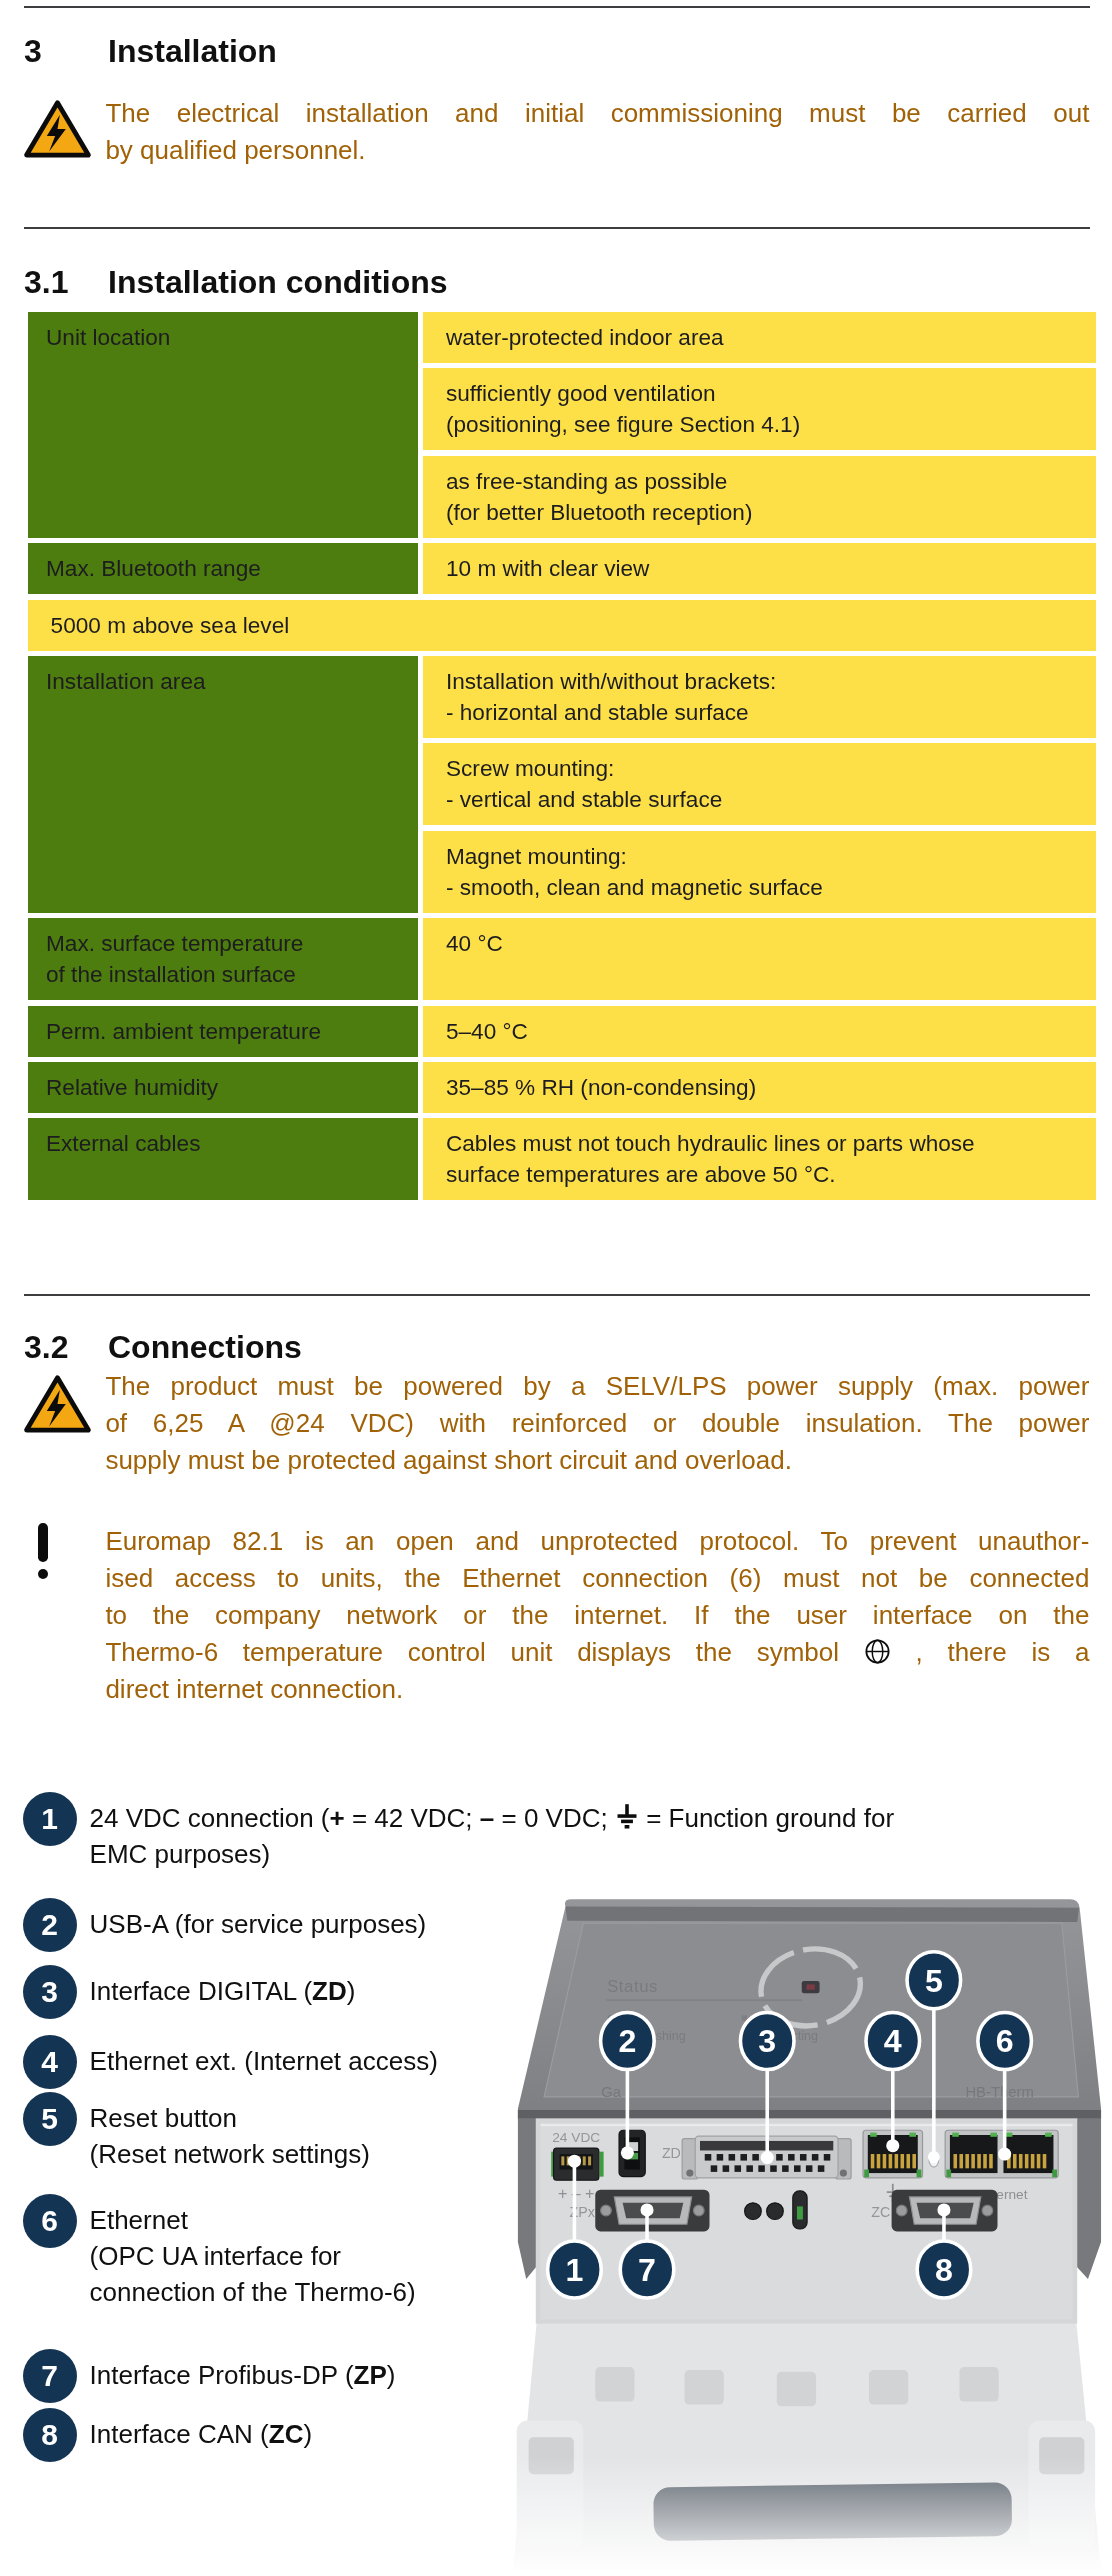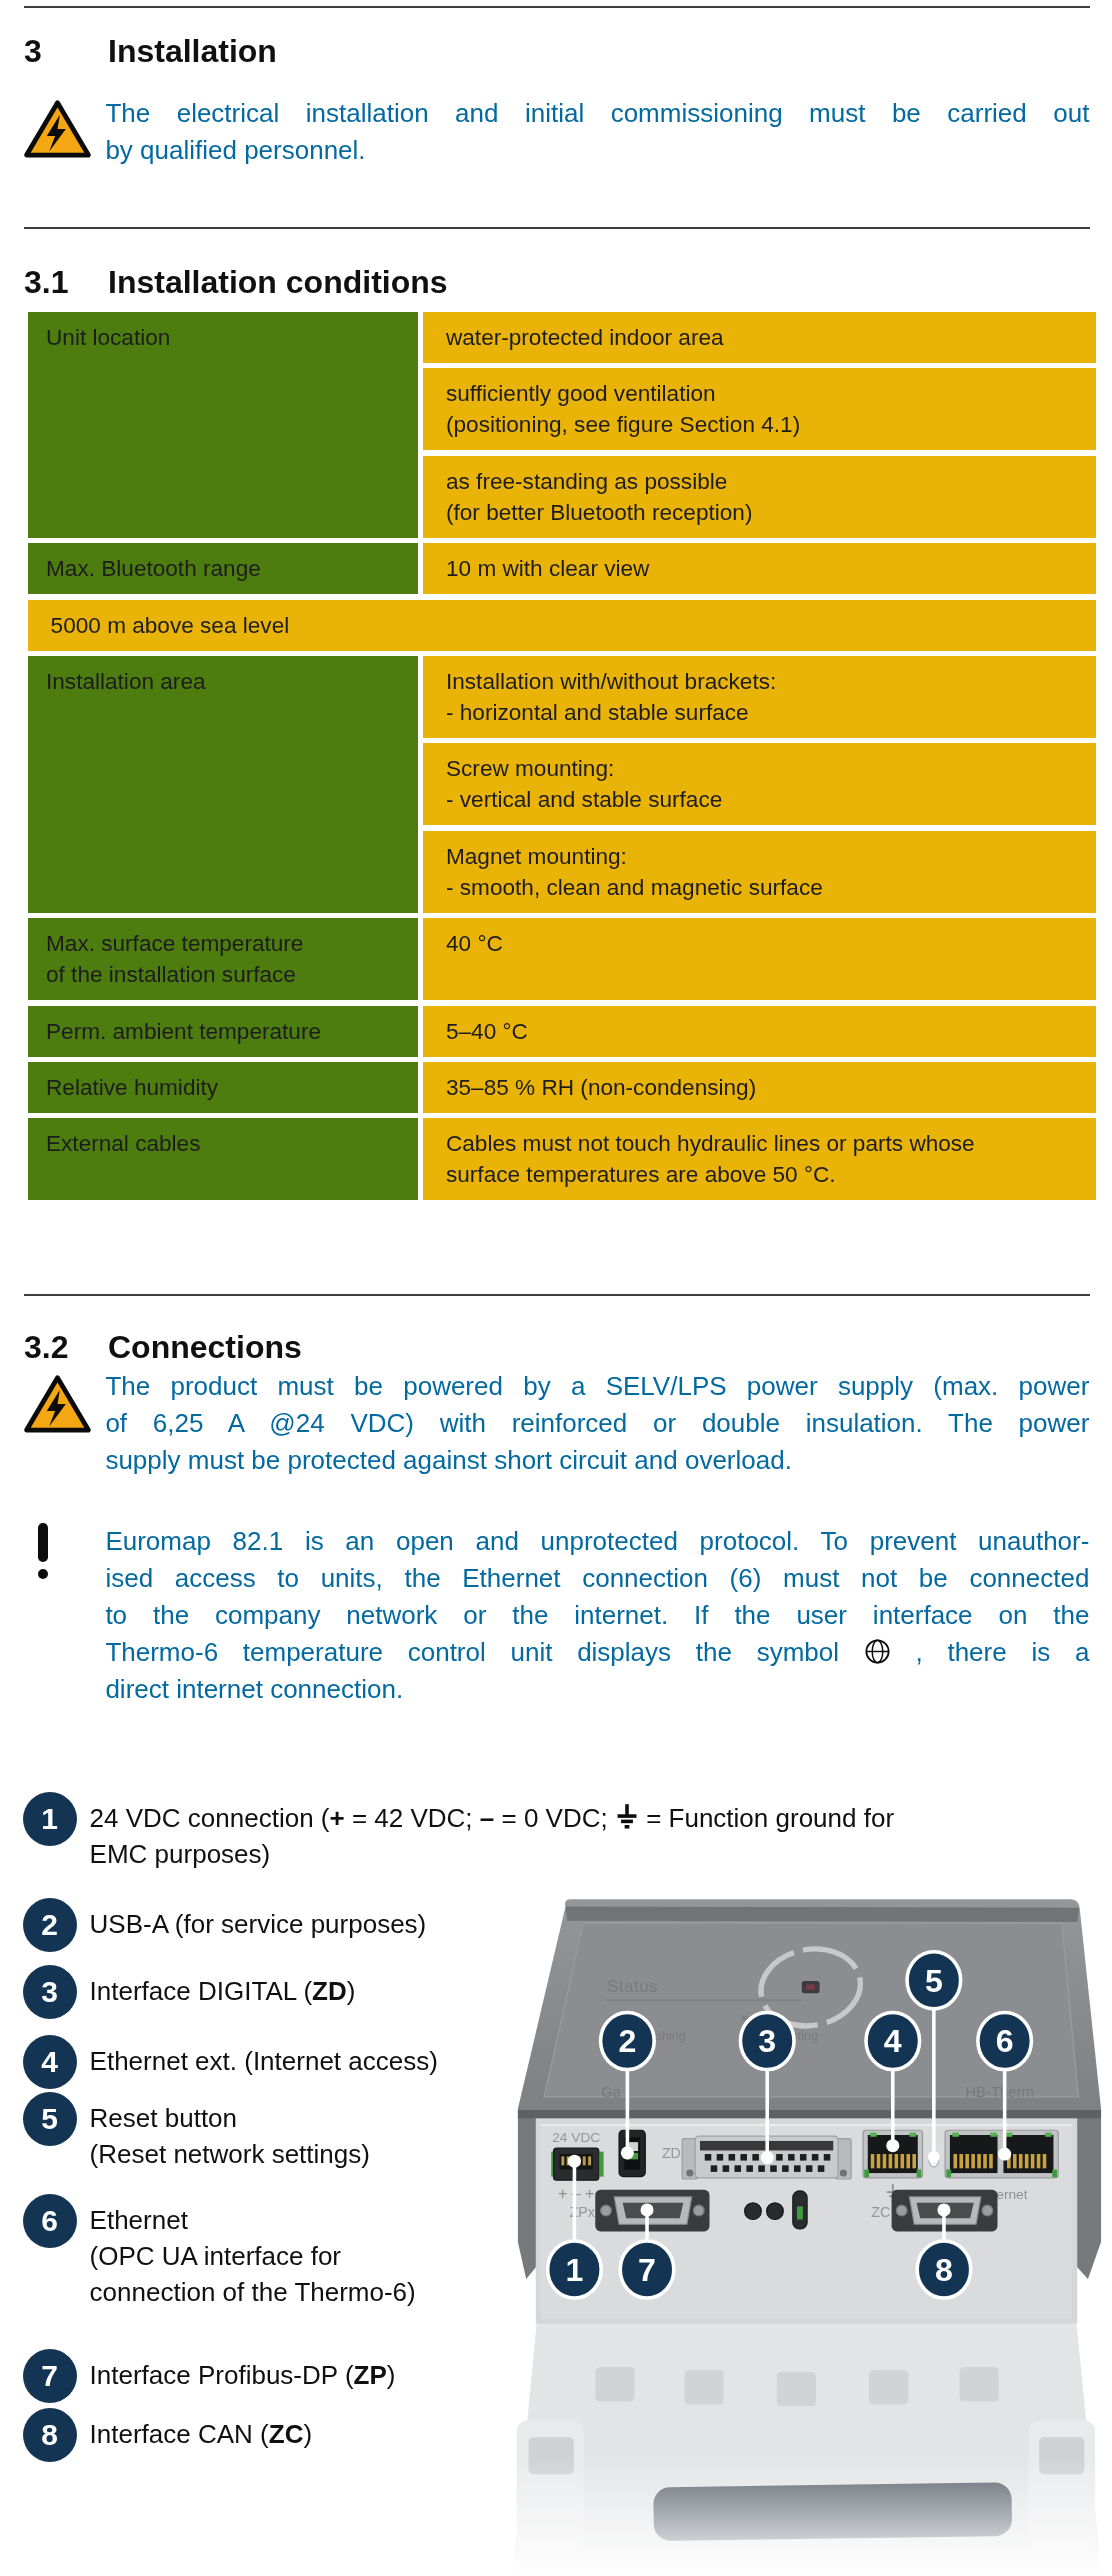--- a/index.html
+++ b/index.html
@@ -6,32 +6,32 @@
   body{
     width:1112px;height:2576px;position:relative;background:#ffffff;
     font-family:"Liberation Sans", sans-serif;color:#111;overflow:hidden;
   }
   .rule{position:absolute;left:24px;width:1066px;height:2.4px;background:#3d3d3f;}
   .h-sec{position:absolute;left:24px;display:flex;font-weight:bold;font-size:32px;line-height:36px;color:#101010;}
   .h-sec .h-num{width:84px;flex:none;}
   
   .notice{position:absolute;left:21.4px;display:flex;align-items:flex-start;}
   .notice .icon-cell{width:84px;flex:none;}
-  .notice .n-text{width:984px;font-size:26px;line-height:37px;color:#0369a1;}
+  .notice .n-text{width:984px;font-size:26px;line-height:37px;color:#a16207;}
   .n-text .jline{text-align:justify;text-align-last:justify;}
   .n-text .jline.jlast{text-align:justify;text-align-last:left;}
   .excl-wrap{width:84px;flex:none;padding-left:16.7px;box-sizing:border-box;}
   .excl-bar{width:10px;height:39px;background:#0c0c0c;border-radius:4.8px;}
   .excl-dot{width:10px;height:10px;background:#0c0c0c;border-radius:50%;margin-top:7.1px;}
   
   .cond-table{position:absolute;left:28px;top:312px;width:1068px;display:flex;flex-direction:column;gap:5.4px;font-size:22.6px;line-height:31px;color:#1d1d1f;}
   .t-row{display:flex;gap:5.4px;}
   .t-label{width:390px;flex:none;background:#4d7c0f;padding:10px 12px 10px 18px;box-sizing:border-box;}
   .t-vals{flex:1;display:flex;flex-direction:column;gap:5.4px;}
-  .t-cell{background:#eab308;padding:10px 12px 10px 22.6px;box-sizing:border-box;flex:1;}
+  .t-cell{background:#fde047;padding:10px 12px 10px 22.6px;box-sizing:border-box;flex:1;}
   
   .legend-item{position:absolute;display:flex;align-items:flex-start;}
   .badge{width:54px;height:54px;border-radius:50%;background:#143454;color:#fff;
          font-size:30px;font-weight:bold;display:flex;align-items:center;justify-content:center;flex:none;}
   .l-text{margin-left:13px;margin-top:8.3px;font-size:26px;line-height:36px;color:#101010;white-space:nowrap;}
   .l-text b{font-weight:bold;}
   .inline-ic{display:inline-block;vertical-align:-4.2px;}
   .figure-box{position:absolute;left:506px;top:1885px;width:601px;height:691px;}
   svg text{font-family:"Liberation Sans", sans-serif;}
 </style>

